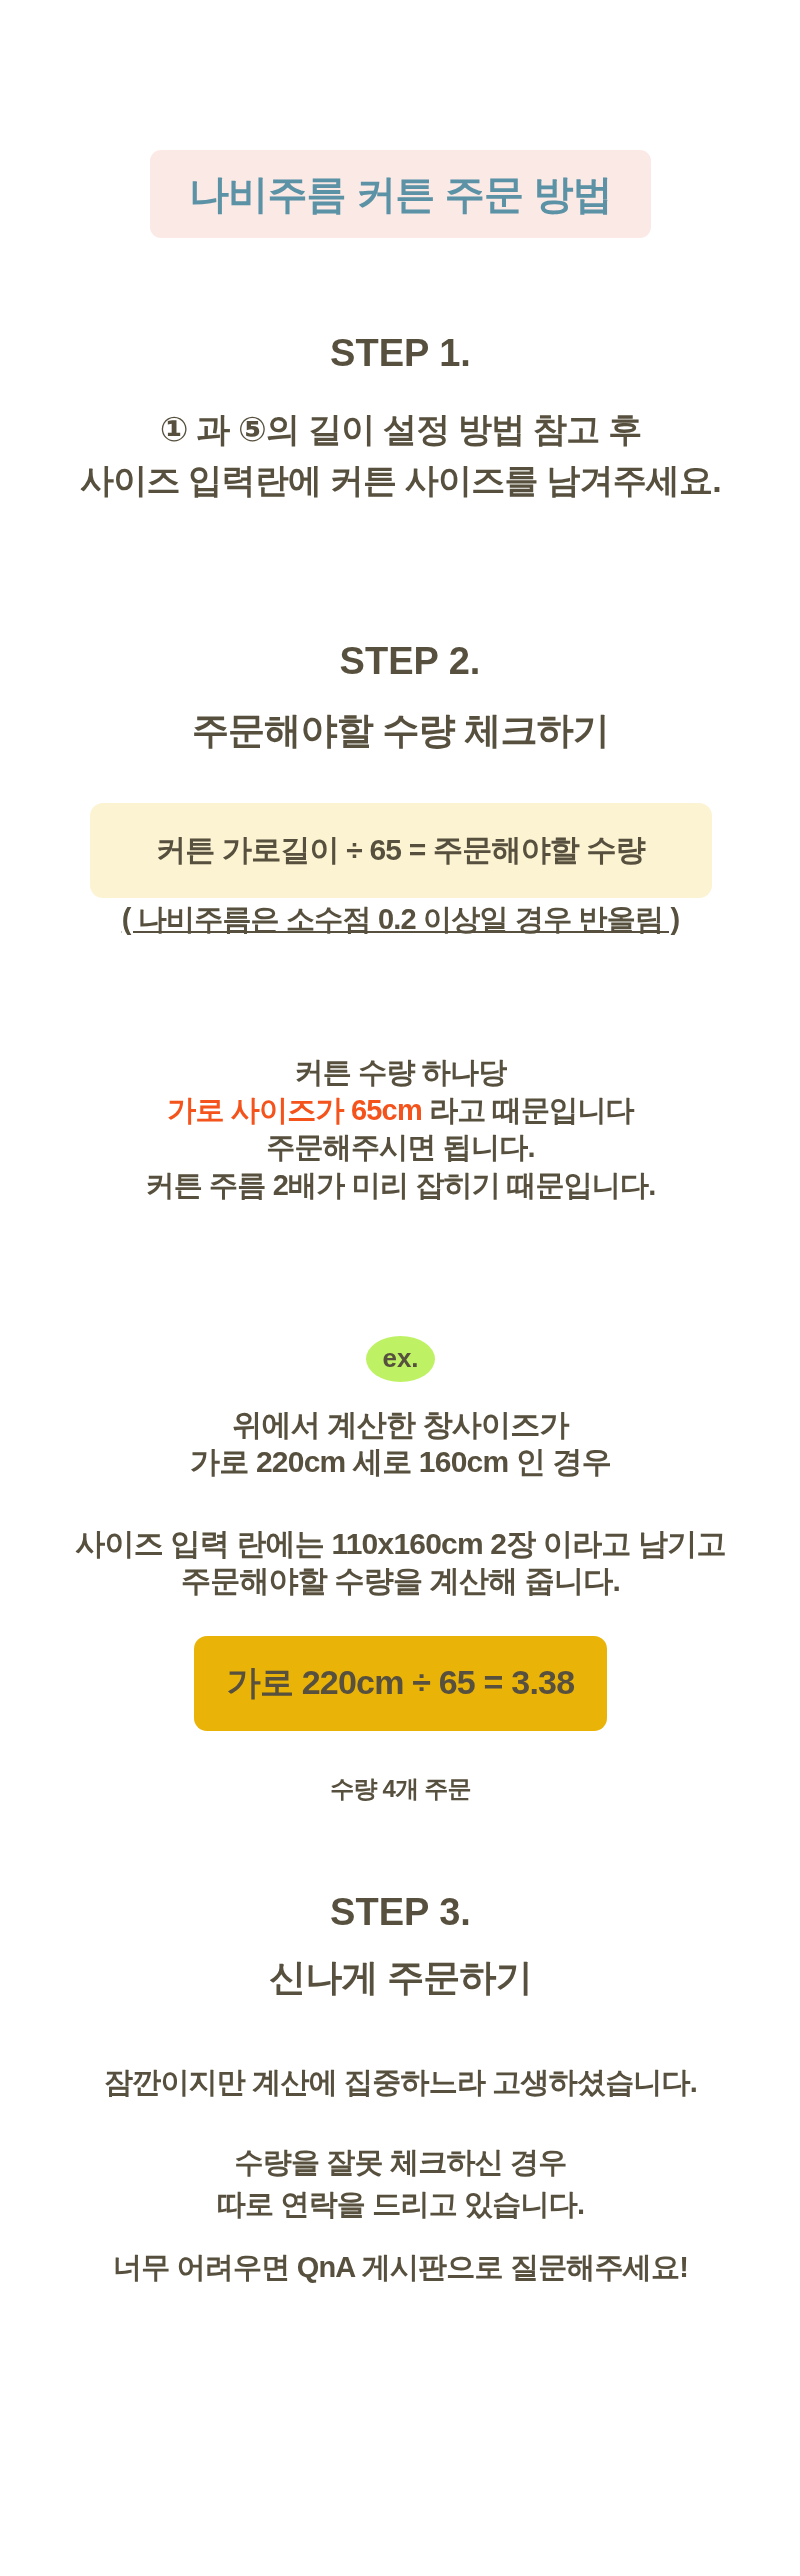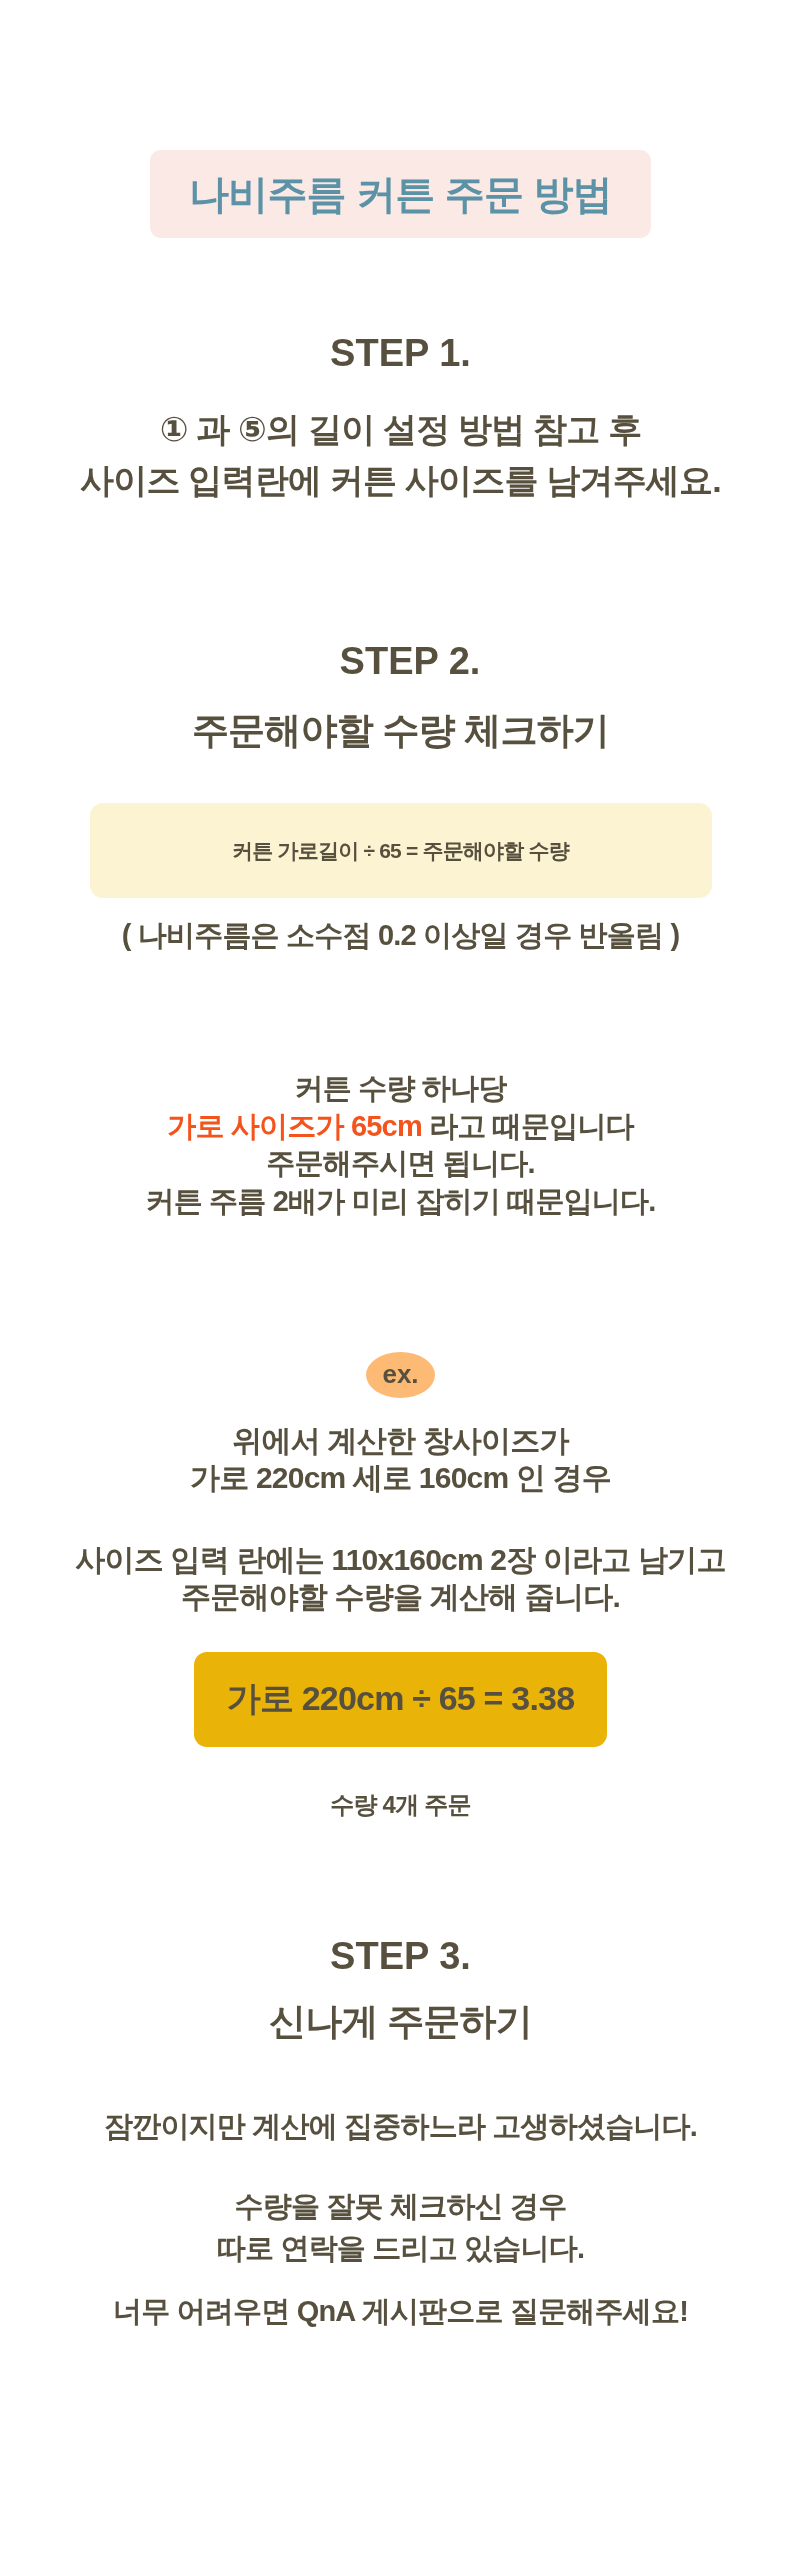--- a/index.html
+++ b/index.html
@@ -16,39 +16,39 @@
   }
   .title-box span{
     color:#5C92A5;font-size:40px;font-weight:700;letter-spacing:-0.8px;
   }
   
   .step-heading{
     font-size:38px;font-weight:700;letter-spacing:0px;line-height:1;color:#57503E;
   }
   .step1-heading{margin-top:96px;}
   .step2-heading{margin-top:136px;margin-left:19px;}
-  .step3-heading{margin-top:120px;}
+  .step3-heading{margin-top:92px;}
   .step-sub{font-size:37px;font-weight:700;line-height:1;letter-spacing:-0.8px;}
   .sub2{margin-top:32px;}
   .sub3{margin-top:28px;}
   
   .body1{margin-top:32px;font-size:34px;font-weight:700;line-height:1.5;letter-spacing:-0.8px;}
   
   .formula-box{
     margin-top:54px;width:622px;height:95px;background:#FCF3D2;border-radius:13px;
     display:flex;align-items:center;justify-content:center;
   }
-  .formula-box span{font-size:21px;font-weight:700;letter-spacing:-0.8px;}
-  .note{margin-top:23px;font-size:29px;font-weight:700;line-height:1;letter-spacing:-0.8px;}
+  .formula-box span{font-size:30px;font-weight:700;letter-spacing:-0.8px;}
+  .note{margin-top:7px;font-size:29px;font-weight:700;line-height:1;letter-spacing:-0.8px;text-decoration:underline;}
   
   .para{margin-top:120px;font-size:29px;font-weight:700;line-height:1.3;letter-spacing:-0.8px;}
   .hl{color:#F4531C;}
   
   .ex-badge{
-    margin-top:131px;width:69px;height:46px;background:#fdba74;border-radius:50%;
+    margin-top:131px;width:69px;height:46px;background:#bef264;border-radius:50%;
     display:flex;align-items:center;justify-content:center;
   }
   .ex-badge span{font-size:26px;font-weight:700;}
   .ex-lines1{margin-top:24px;font-size:30px;font-weight:700;line-height:1.25;letter-spacing:-0.8px;}
   .ex-lines2{margin-top:44px;font-size:30px;font-weight:700;line-height:1.25;letter-spacing:-0.8px;}
   .calc-box{
     margin-top:36px;width:413px;height:95px;background:#eab308;border-radius:13px;
     display:flex;align-items:center;justify-content:center;
   }
   .calc-box span{font-size:34px;font-weight:700;letter-spacing:-0.8px;}

